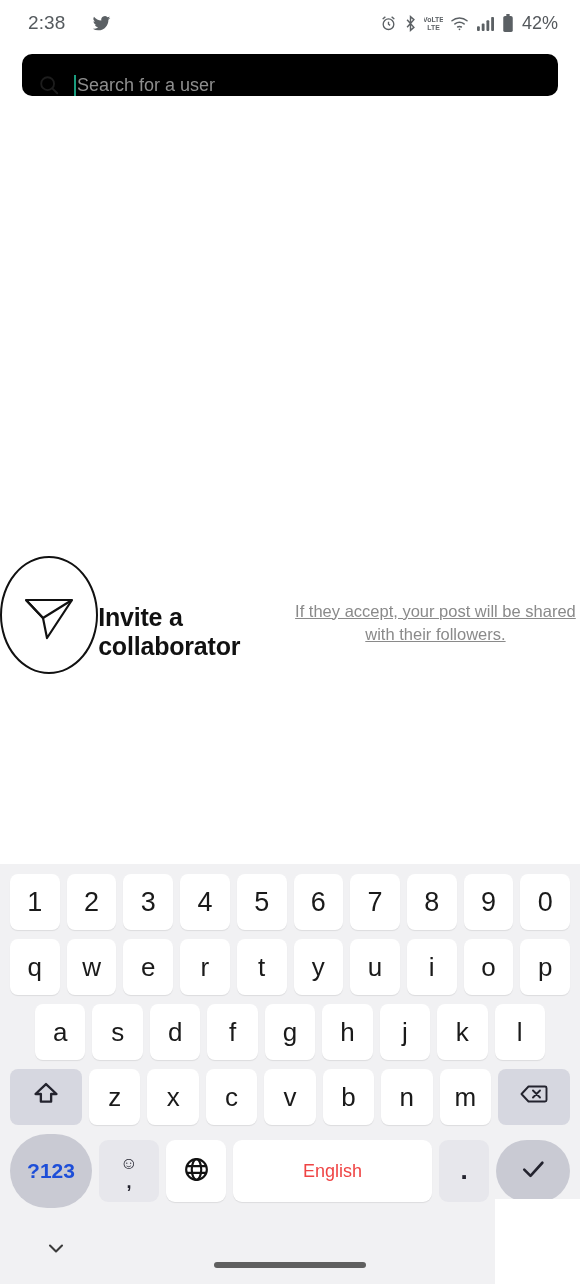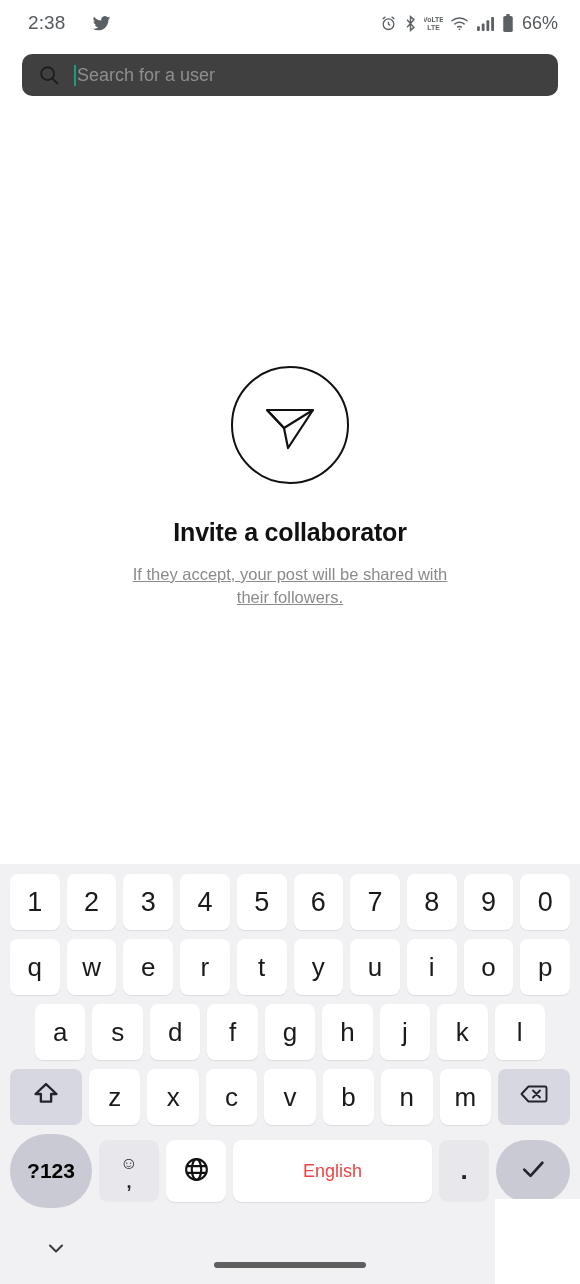--- a/index.html
+++ b/index.html
@@ -27,38 +27,38 @@
   .sb-left { display: flex; align-items: center; gap: 27px; }
   .sb-time { font-size: 19px; color: #555a5e; letter-spacing: .1px; }
   .sb-right { display: flex; align-items: center; gap: 7px; }
   .sb-icon { display: flex; align-items: center; color: #5b6064; }
   .sb-batt-text { font-size: 18px; color: #55595d; margin-left: 1px; }
 
   
   .searchwrap { padding: 8px 22px 0 22px; background:#fff; }
   .searchbar {
     height: 42px;
-    background: #404040;
+    background: #000000;
     border-radius: 10px;
-    display: flex; align-items: center;
+    display: flex; align-items: flex-end;
     padding: 0 16px;
     gap: 14px;
   }
   .search-icon { color: #1d1d1d; display: flex; align-items: center; }
   .search-field { position: relative; display: flex; align-items: center; flex: 1; }
   .caret {
     width: 2px; height: 21px; background: #1a9c7e;
     margin-right: 1px;
   }
   .search-ph { font-size: 18px; color: #8e8e8e; }
 
   
   .content {
     flex: 1 1 auto; position: relative;
-    display: flex; flex-direction: column;
+    display: flex; flex-direction: row;
     align-items: center;
     padding-top: 270px;
     background: #ffffff;
   }
   .send-circle {
     width: 118px; height: 118px;
     border: 2px solid #111;
     border-radius: 50%;
     display: flex; align-items: center; justify-content: center;
   }
@@ -100,21 +100,21 @@
     background: #d6d7e0;
     box-shadow: none;
     color: #23232e;
   }
   .row-zxc .key.special { flex: 0 0 72px; }
   .row-bottom { gap: 7px; align-items: center; padding: 0 6px; margin-bottom: 4px; }
   .key-123 {
     flex: 0 0 82px; height: 74px;
     background: #c9cad3; border-radius: 40px;
     box-shadow: none;
-    font-size: 21px; font-weight: bold; color: #000000;
+    font-size: 21px; font-weight: bold; color: #1d4ed8;
     display: flex; align-items: center; justify-content: center;
   }
   .key-emoji {
     flex: 0 0 60px; height: 62px;
     background: #e7e7ec; border-radius: 9px;
     box-shadow: none;
     display: flex; flex-direction: column;
     align-items: center; justify-content: center; gap: 5px;
   }
   .key-emoji .emo { font-size: 17px; color: #23232e; line-height: 1; }
@@ -222,21 +222,21 @@
           <rect x="11" y="5.5" width="3" height="11.5" rx="1"></rect>
           <rect x="16" y="2" width="3" height="15" rx="1"></rect>
         </svg>
       </span>
       <span class="sb-icon">
         <svg width="12" height="19" viewBox="0 0 12 20" fill="#5b6064">
           <rect x="4" y="0" width="4" height="2" rx="1"></rect>
           <rect x="1" y="2" width="10" height="17" rx="2"></rect>
         </svg>
       </span>
-      <span class="sb-batt-text">66%</span>
+      <span class="sb-batt-text">42%</span>
     </div>
   </div>
 
   <div class="searchwrap">
     <div class="searchbar">
       <span class="search-icon">
         <svg width="22" height="22" viewBox="0 0 24 24" fill="none" stroke="#1d1d1d" stroke-width="2" stroke-linecap="round">
           <circle cx="10.5" cy="10.5" r="7"></circle>
             <path d="M15.6 15.6 21 21"></path>
         </svg>

